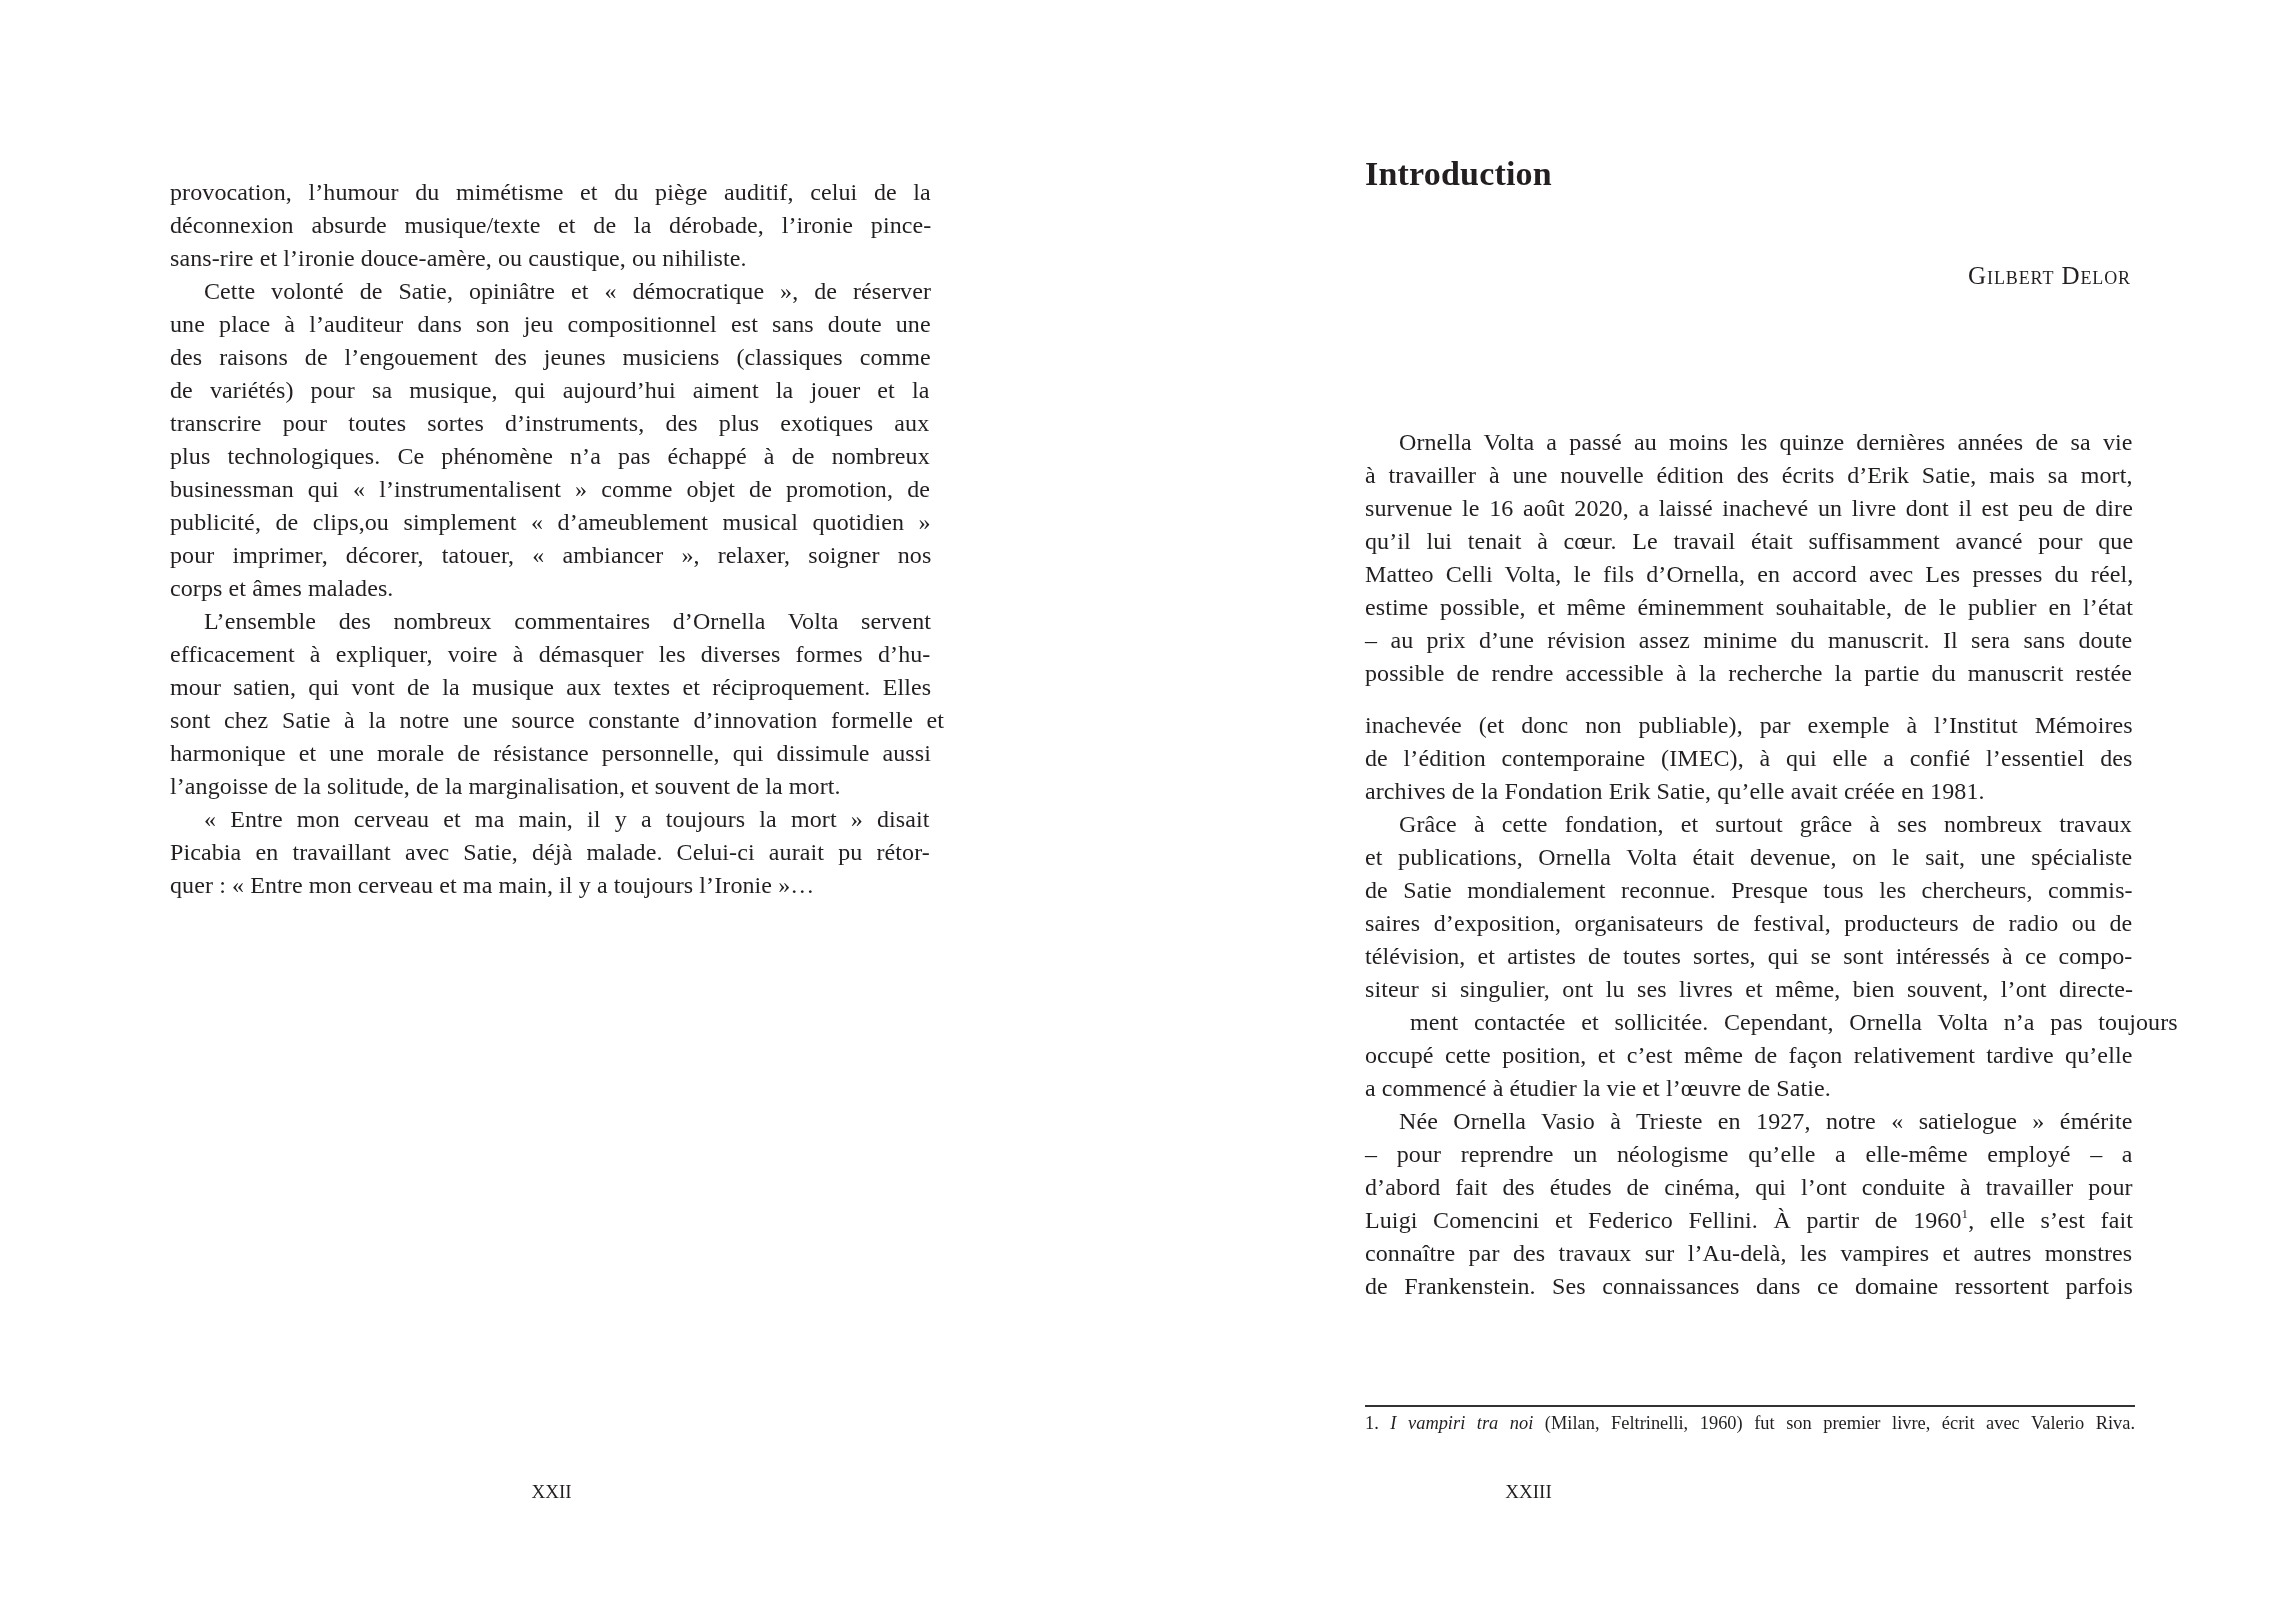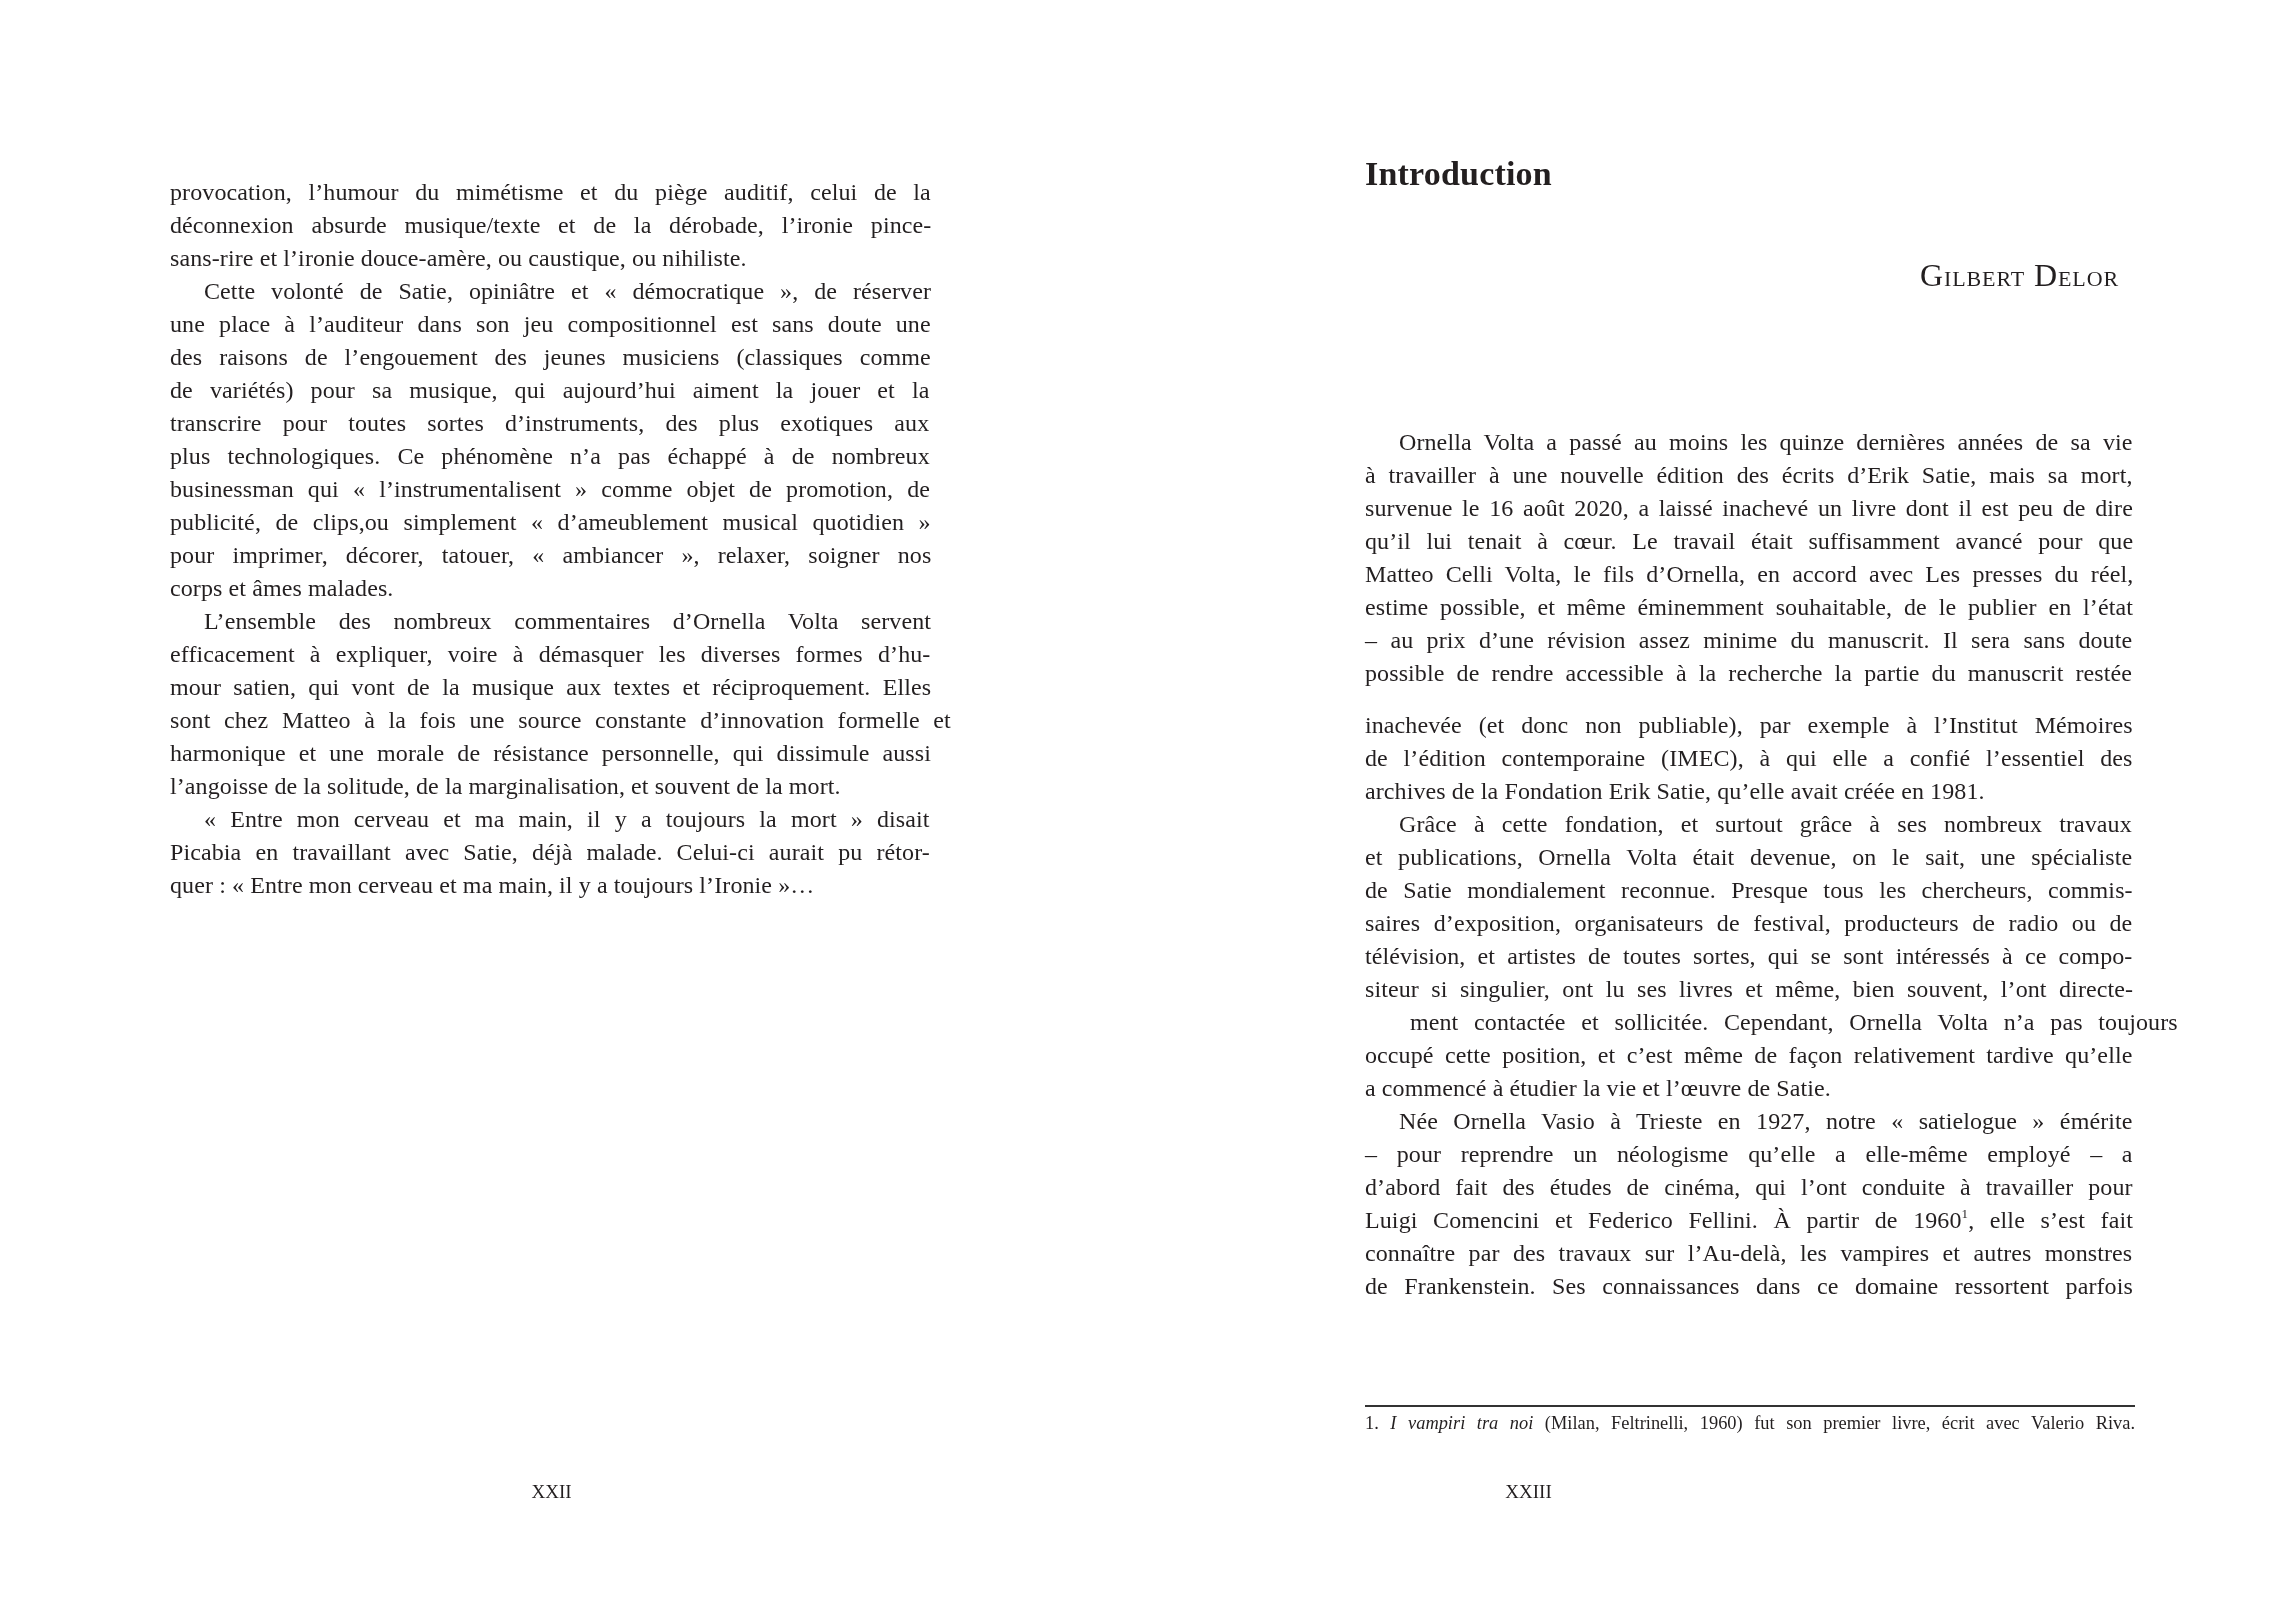--- a/index.html
+++ b/index.html
@@ -21,21 +21,21 @@
     letter-spacing: 0.1px;
   }
   .line.last { text-align-last: left; }
   .line.indent { text-indent: 34px; }
 
   .title {
     position: absolute; left: 218px; top: 153px; font-size: 34px; font-weight: bold;
     line-height: 41px; letter-spacing: 0.2px;
   }
   .author {
-    position: absolute; right: 176px; top: 259px; font-size: 32px; line-height: 33px;
+    position: absolute; right: 164px; top: 259px; font-size: 25px; line-height: 33px;
     font-variant: small-caps; letter-spacing: 0.9px;
   }
   sup.fn { font-size: 13px; vertical-align: 10.3px; line-height: 0; }
 
   .footnote-rule {
     position: absolute; left: 218px; top: 1405px; width: 770px; height: 1.7px; background: #333;
   }
   .footnote {
     position: absolute; left: 218px; top: 1411px; width: 770px; font-size: 18.4px; line-height: 24px;
     white-space: nowrap; text-align: justify; text-align-last: justify;
@@ -61,21 +61,21 @@
       <div class="line" style="text-align: left; text-align-last: left; word-spacing: 11px;"><span>de variétés) pour sa musique, qui aujourd’hui aiment la jouer et la</span></div>
       <div class="line" style="text-align: left; text-align-last: left; word-spacing: 15px;"><span>transcrire pour toutes sortes d’instruments, des plus exotiques aux</span></div>
       <div class="line" style="text-align: left; text-align-last: left; word-spacing: 11px;"><span>plus technologiques. Ce phénomène n’a pas échappé à de nombreux</span></div>
       <div class="line" style="text-align: left; text-align-last: left; word-spacing: 8px;"><span>businessman qui « l’instrumentalisent » comme objet de promotion, de</span></div>
       <div class="line" style="text-align: left; text-align-last: left; word-spacing: 8.4px;"><span>publicité, de clips,ou simplement « d’ameublement musical quotidien »</span></div>
       <div class="line" style="text-align: left; text-align-last: left; word-spacing: 12px;"><span>pour imprimer, décorer, tatouer, « ambiancer », relaxer, soigner nos</span></div>
       <div class="line last"><span>corps et âmes malades.</span></div>
       <div class="line indent" style="text-align: left; text-align-last: left; word-spacing: 16.5px;"><span>L’ensemble des nombreux commentaires d’Ornella Volta servent</span></div>
       <div class="line" style="text-align: left; text-align-last: left; word-spacing: 9.1px;"><span>efficacement à expliquer, voire à démasquer les diverses formes d’hu-</span></div>
       <div class="line" style="text-align: left; text-align-last: left; word-spacing: 6.2px;"><span>mour satien, qui vont de la musique aux textes et réciproquement. Elles</span></div>
-      <div class="line" style="text-align: left; text-align-last: left; word-spacing: 7.5px;"><span>sont chez Matteo à la fois une source constante d’innovation formelle et</span></div>
+      <div class="line" style="text-align: left; text-align-last: left; word-spacing: 7.5px;"><span>sont chez Satie à la notre une source constante d’innovation formelle et</span></div>
       <div class="line" style="text-align: left; text-align-last: left; word-spacing: 6.9px;"><span>harmonique et une morale de résistance personnelle, qui dissimule aussi</span></div>
       <div class="line last"><span>l’angoisse de la solitude, de la marginalisation, et souvent de la mort.</span></div>
       <div class="line indent" style="text-align: left; text-align-last: left; word-spacing: 8px;"><span>« Entre mon cerveau et ma main, il y a toujours la mort » disait</span></div>
       <div class="line" style="text-align: left; text-align-last: left; word-spacing: 8px;"><span>Picabia en travaillant avec Satie, déjà malade. Celui-ci aurait pu rétor-</span></div>
       <div class="line last"><span>quer : « Entre mon cerveau et ma main, il y a toujours l’Ironie »…</span></div>
     </div>
   <div class="folio folio-left">XXII</div>
 </div>
 
 <div class="page page-right">

